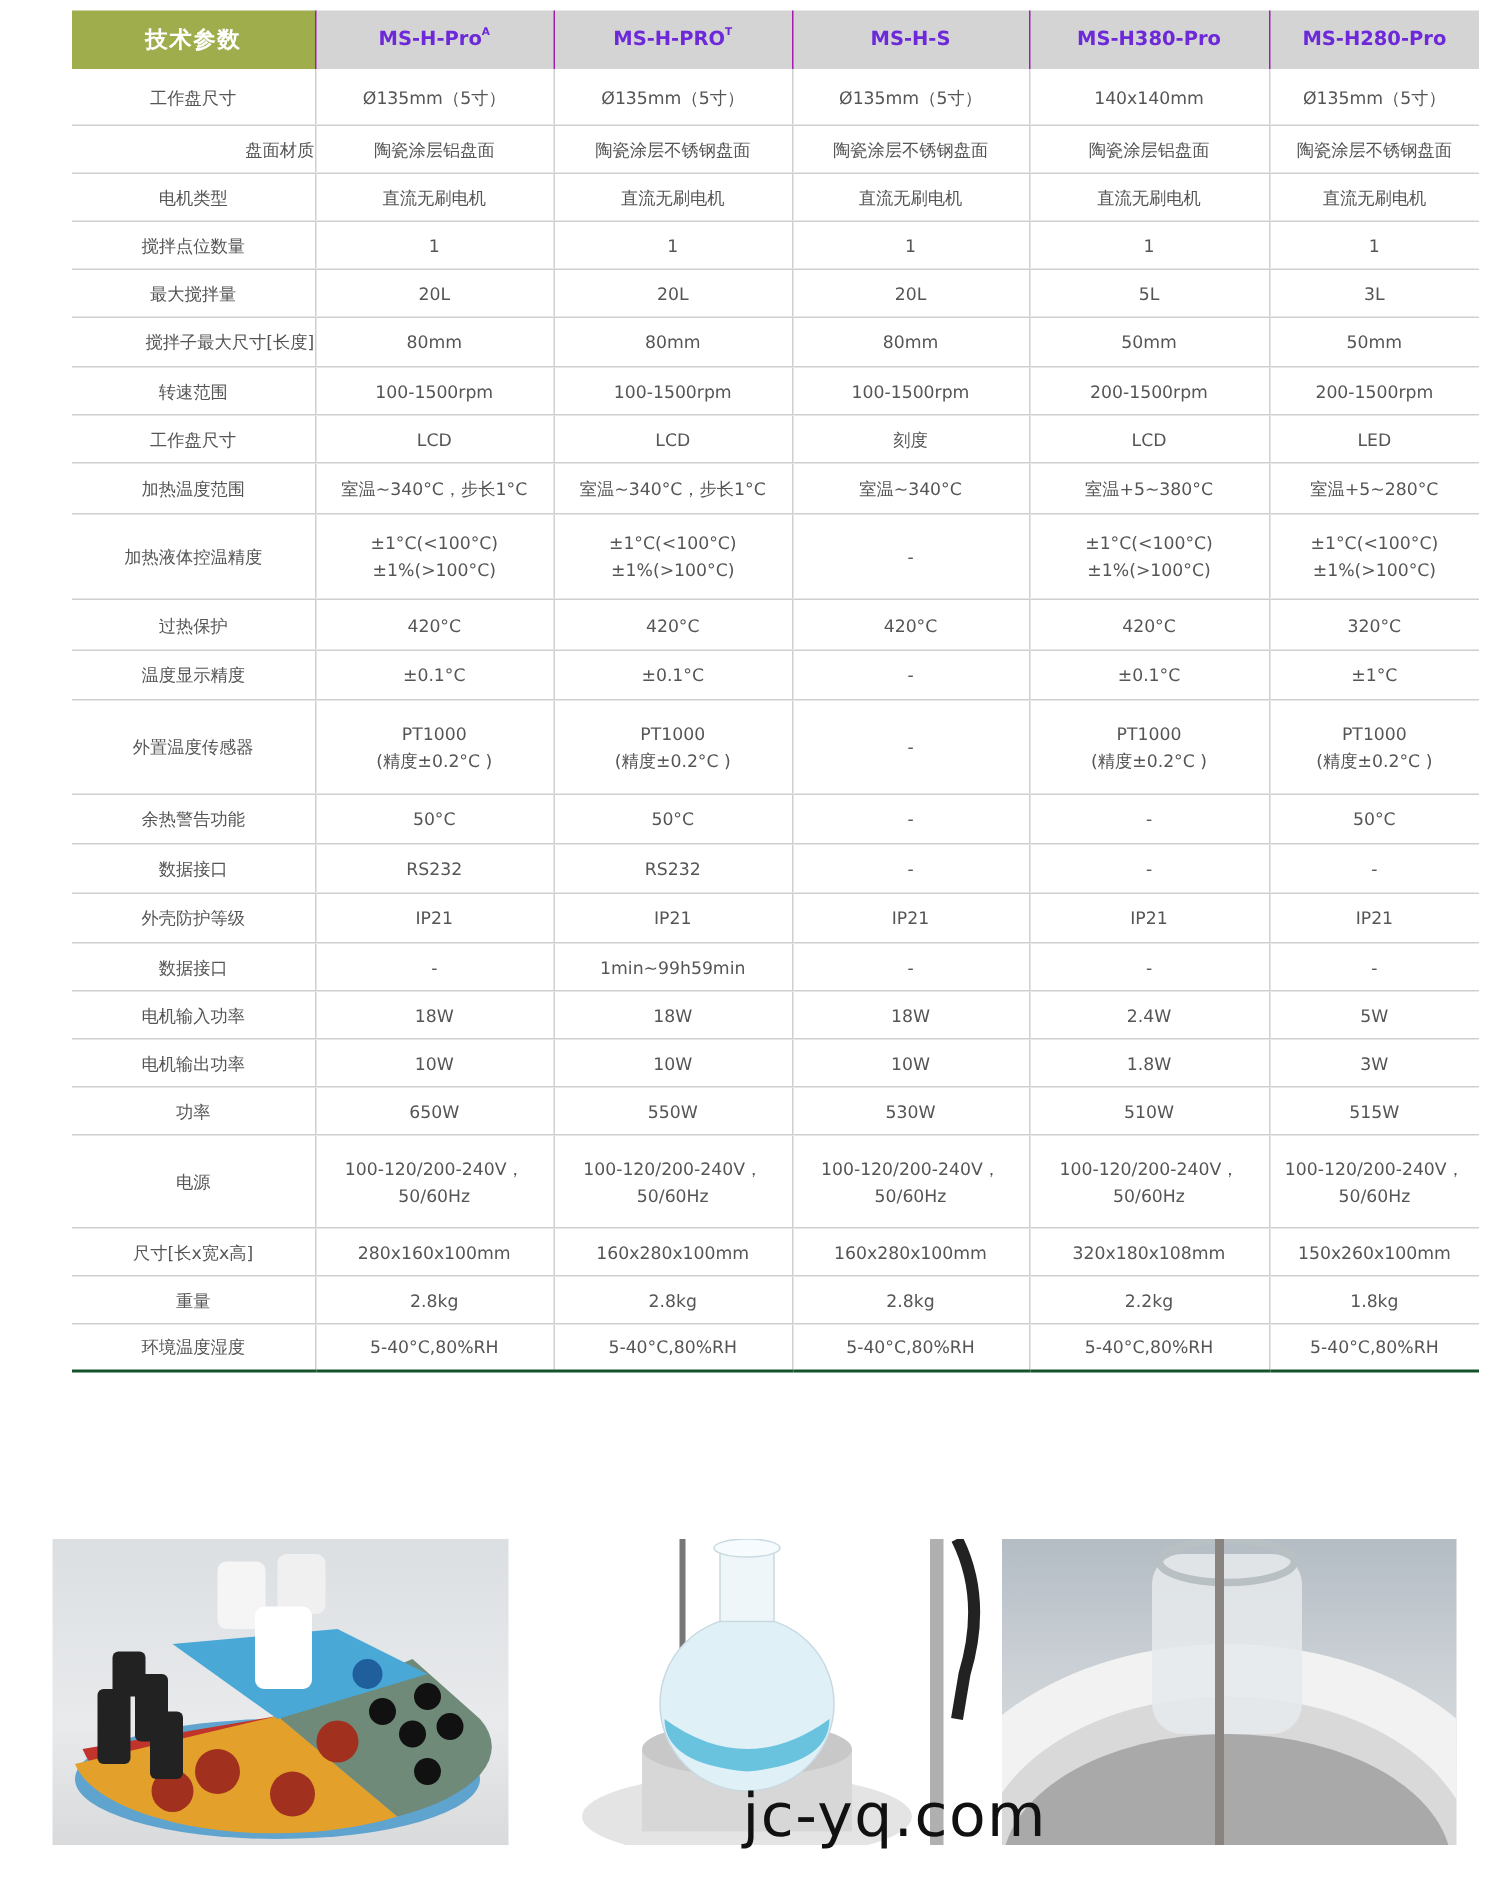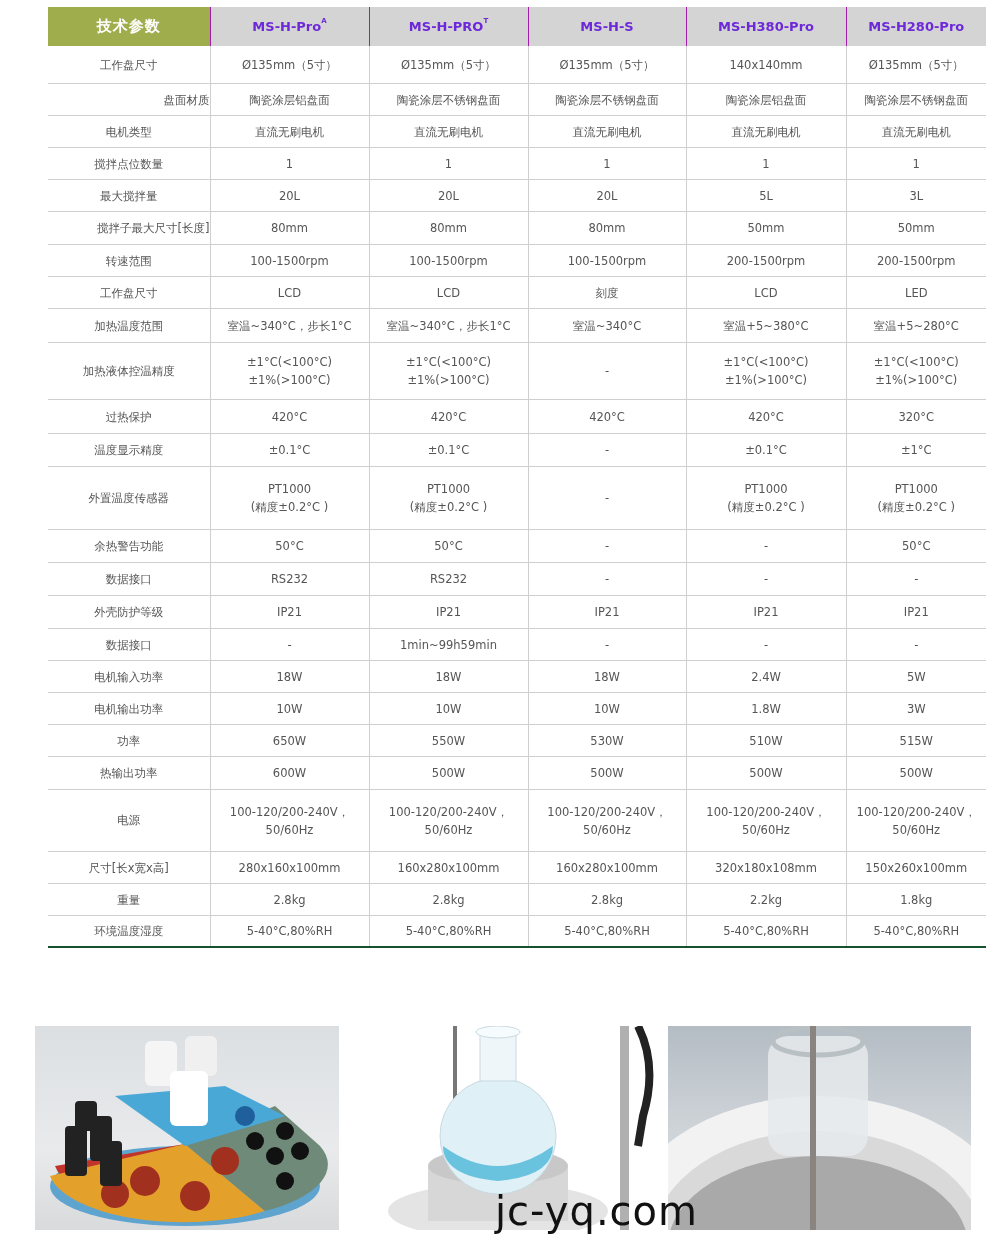--- a/index.html
+++ b/index.html
@@ -230,29 +230,21 @@
       </tr>
       <tr>
         <td class="label" style="height: 31px;">功率</td>
         <td>650W</td>
         <td>550W</td>
         <td>530W</td>
         <td>510W</td>
         <td>515W</td>
       </tr>
       <tr>
-        <td class="label" style="height: 32px;">热输出功率</td>
-        <td>600W</td>
-        <td>500W</td>
-        <td>500W</td>
-        <td>500W</td>
-        <td>500W</td>
-      </tr>
-      <tr>
-        <td class="label" style="height: 61px; font-family: Liberation Mono, monospace;">电源</td>
+        <td class="label" style="height: 61px;">电源</td>
         <td>
           <div>100-120/200-240V，</div>
           <div>50/60Hz</div>
         </td>
         <td>
           <div>100-120/200-240V，</div>
           <div>50/60Hz</div>
         </td>
         <td>
           <div>100-120/200-240V，</div>

